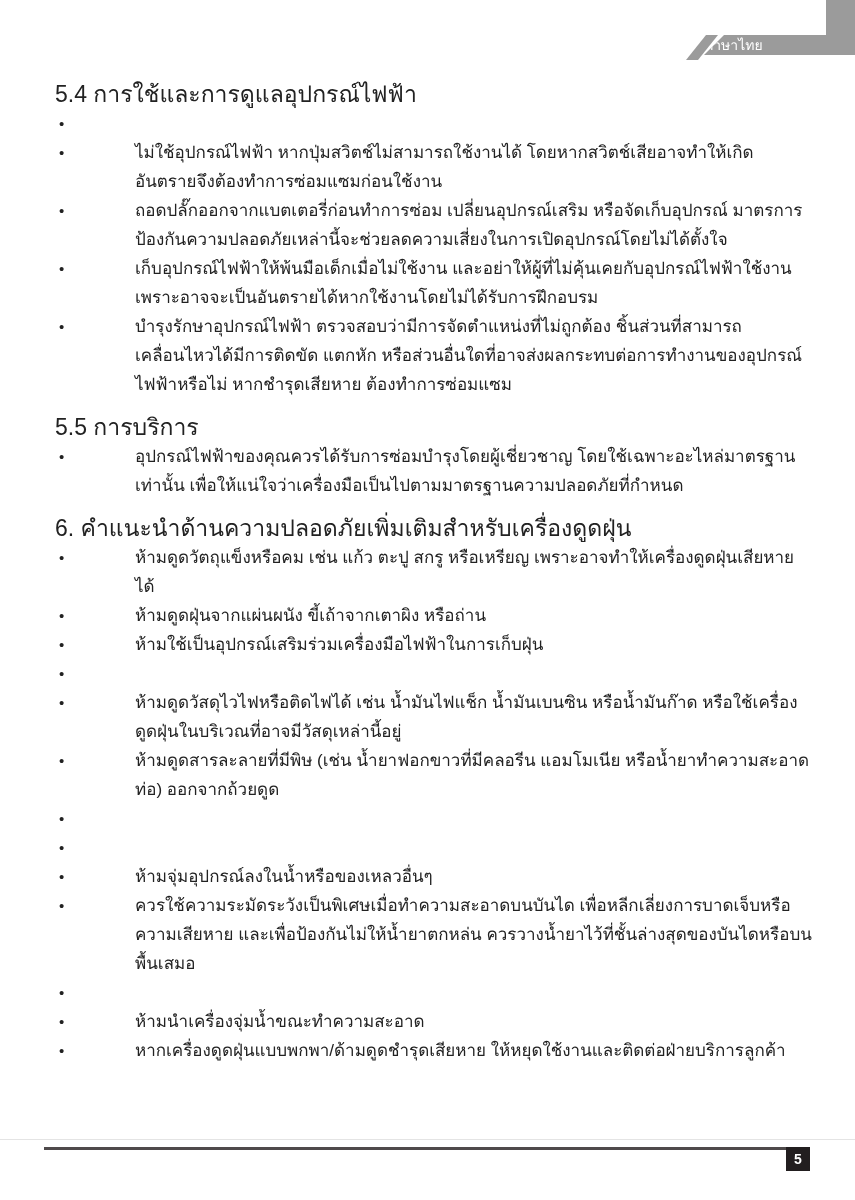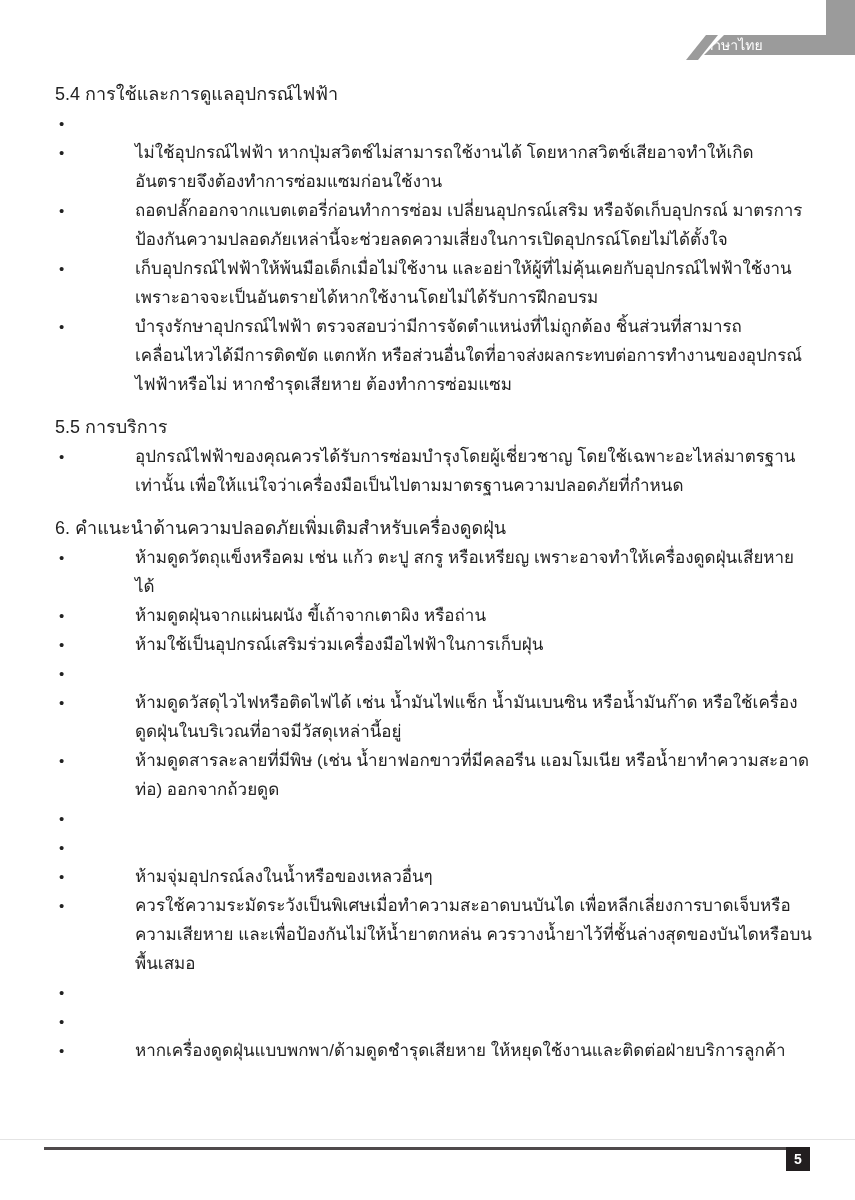--- a/index.html
+++ b/index.html
@@ -58,21 +58,21 @@
   
   .content {
     position: absolute;
     left: 55px;
     top: 80px;
     width: 758px;
     font-size: 17px;
     line-height: 29px;
   }
   .section { margin-bottom: 14px; }
-  .section-heading { font-size: 18px; }
+  .section-heading { font-size: 23px; }
   .bullet-row { display: flex; }
   .dot {
     flex: 0 0 80px;
     width: 80px;
     padding-left: 4px;
     box-sizing: border-box;
     font-size: 15px;
   }
   .bullet-text { flex: 1; }
 
@@ -206,20 +206,21 @@
     <span class="dot">•</span>
     <span class="bullet-text">ควรใช้ความระมัดระวังเป็นพิเศษเมื่อทำความสะอาดบนบันได เพื่อหลีกเลี่ยงการบาดเจ็บหรือความเสียหาย และเพื่อป้องกันไม่ให้น้ำยาตกหล่น ควรวางน้ำยาไว้ที่ชั้นล่างสุดของบันไดหรือบนพื้นเสมอ</span>
   </div>
 
   <div class="bullet-row">
     <span class="dot">•</span>
   </div>
 
   <div class="bullet-row">
     <span class="dot">•</span>
+    <span class="bullet-text">ห้ามนำเครื่องจุ่มน้ำขณะทำความสะอาด</span>
   </div>
 
   <div class="bullet-row">
     <span class="dot">•</span>
     <span class="bullet-text">หากเครื่องดูดฝุ่นแบบพกพา/ด้ามดูดชำรุดเสียหาย ให้หยุดใช้งานและติดต่อฝ่ายบริการลูกค้า</span>
   </div>
 </section>
 </main>
 
   <div class="faint-rule"></div>

